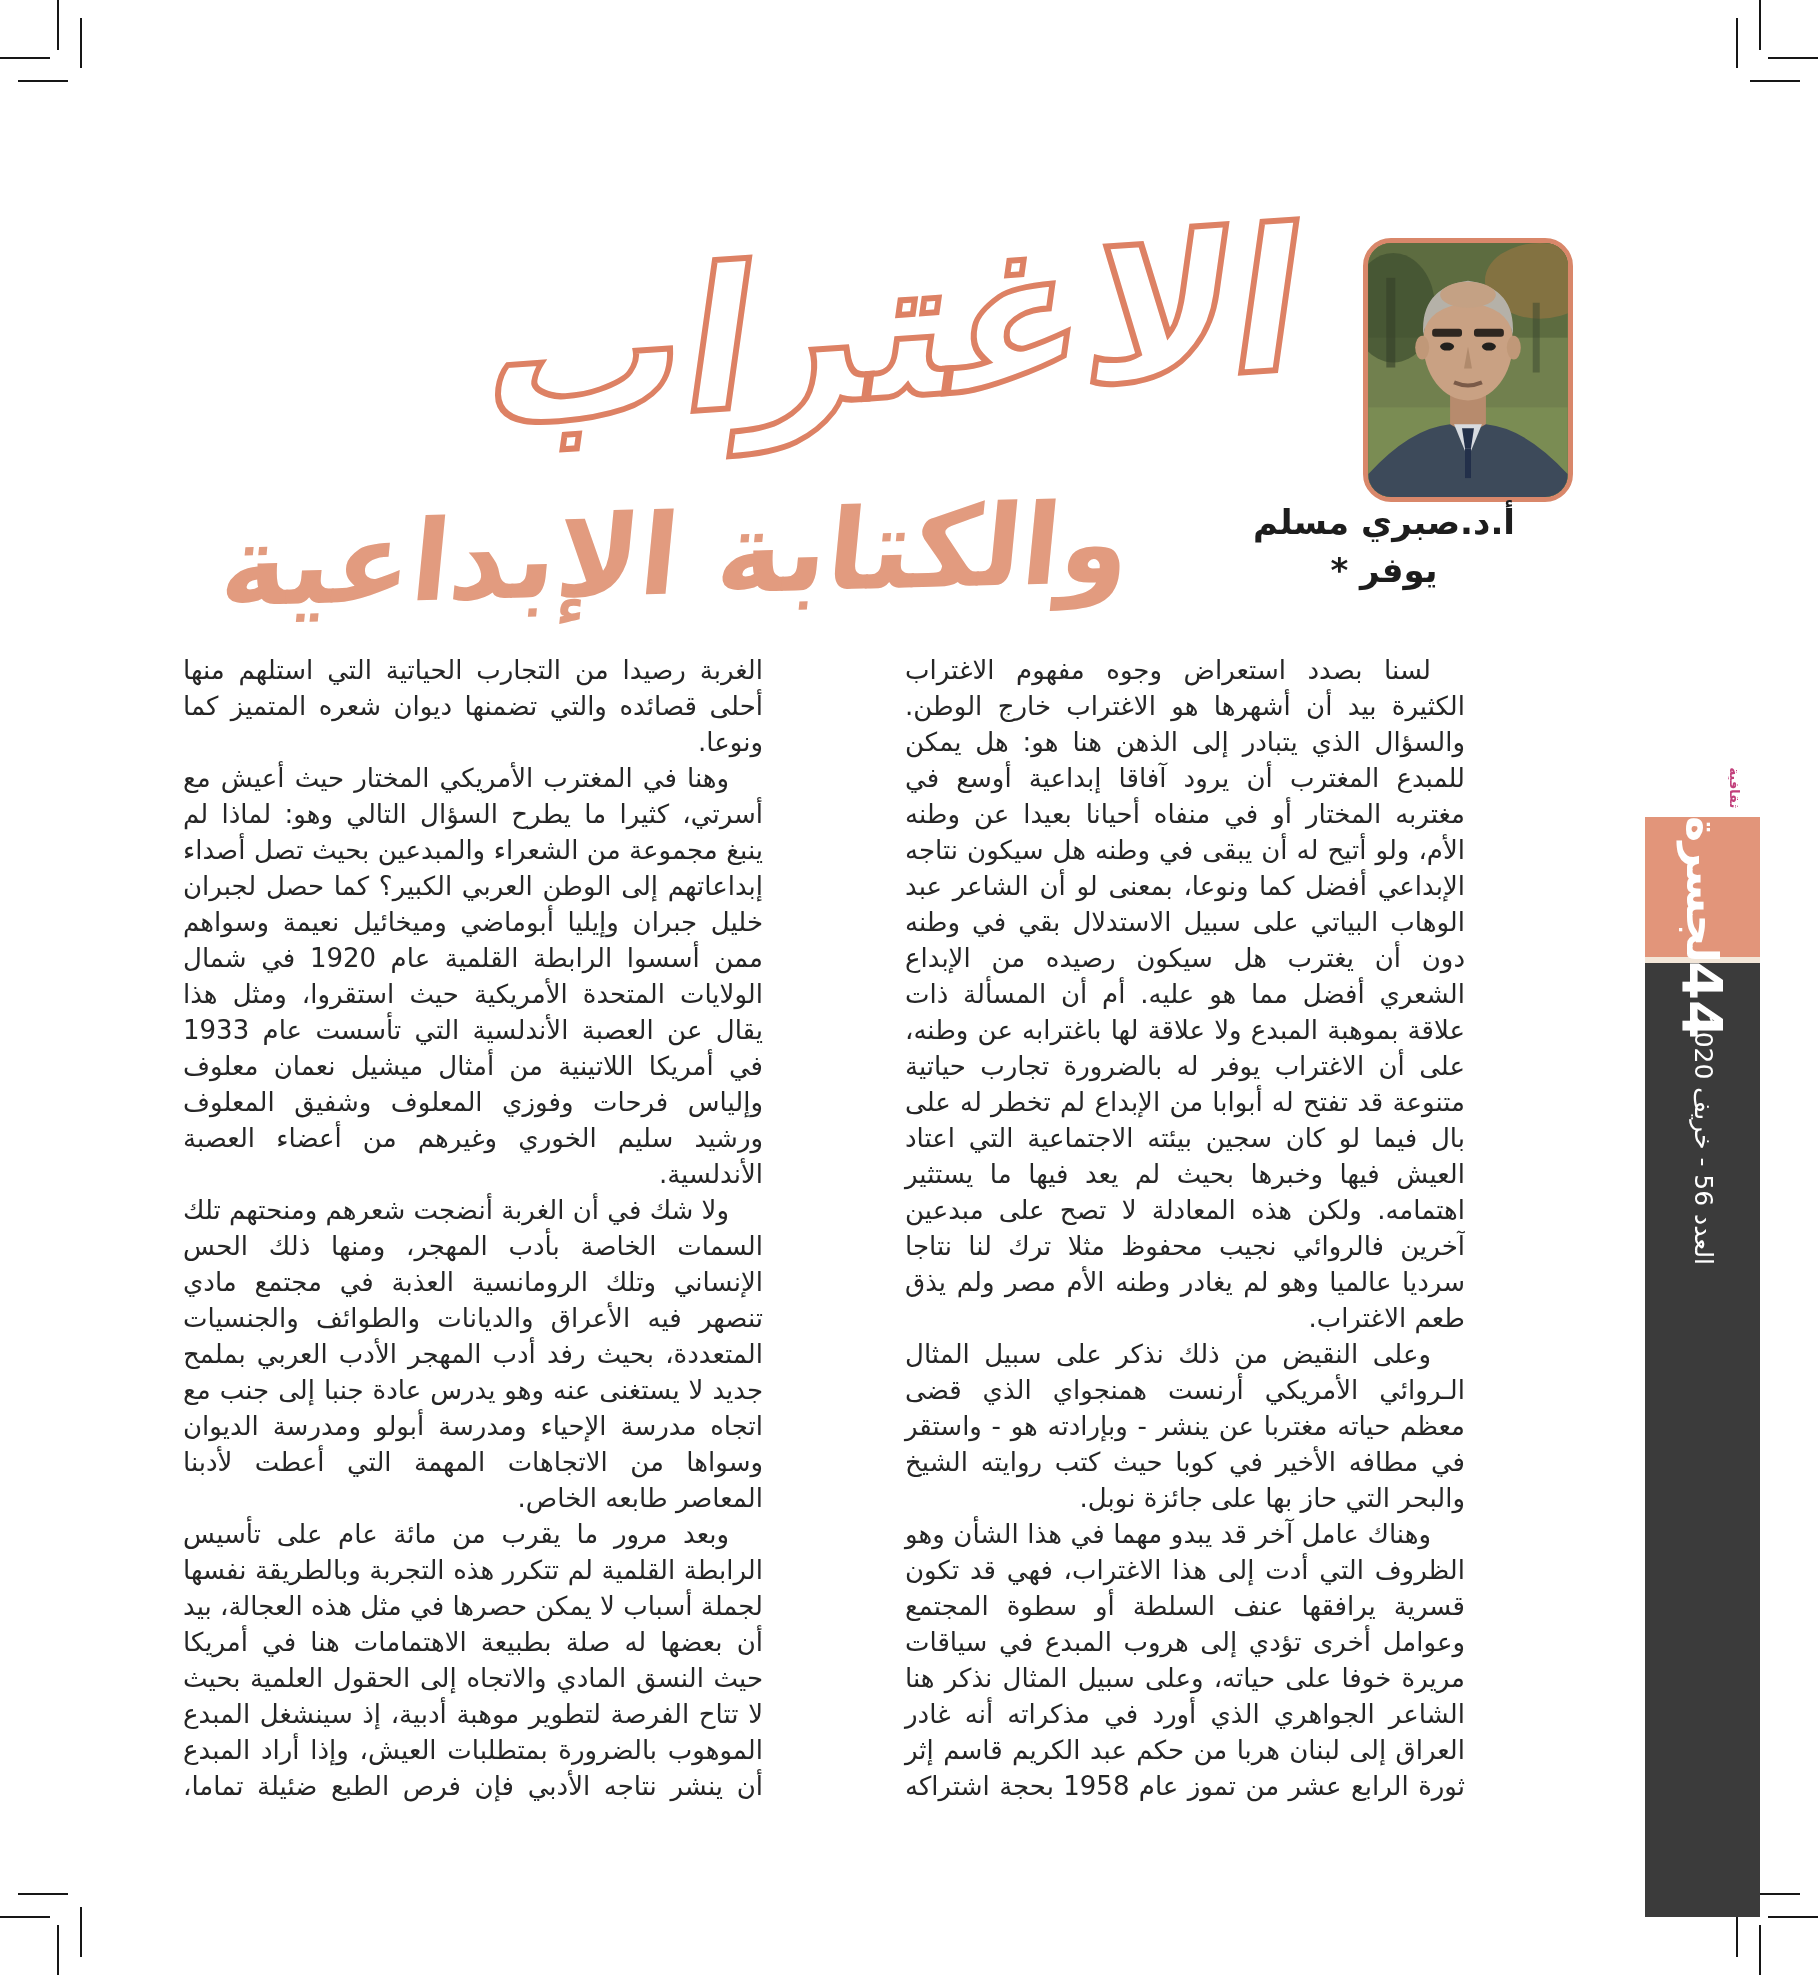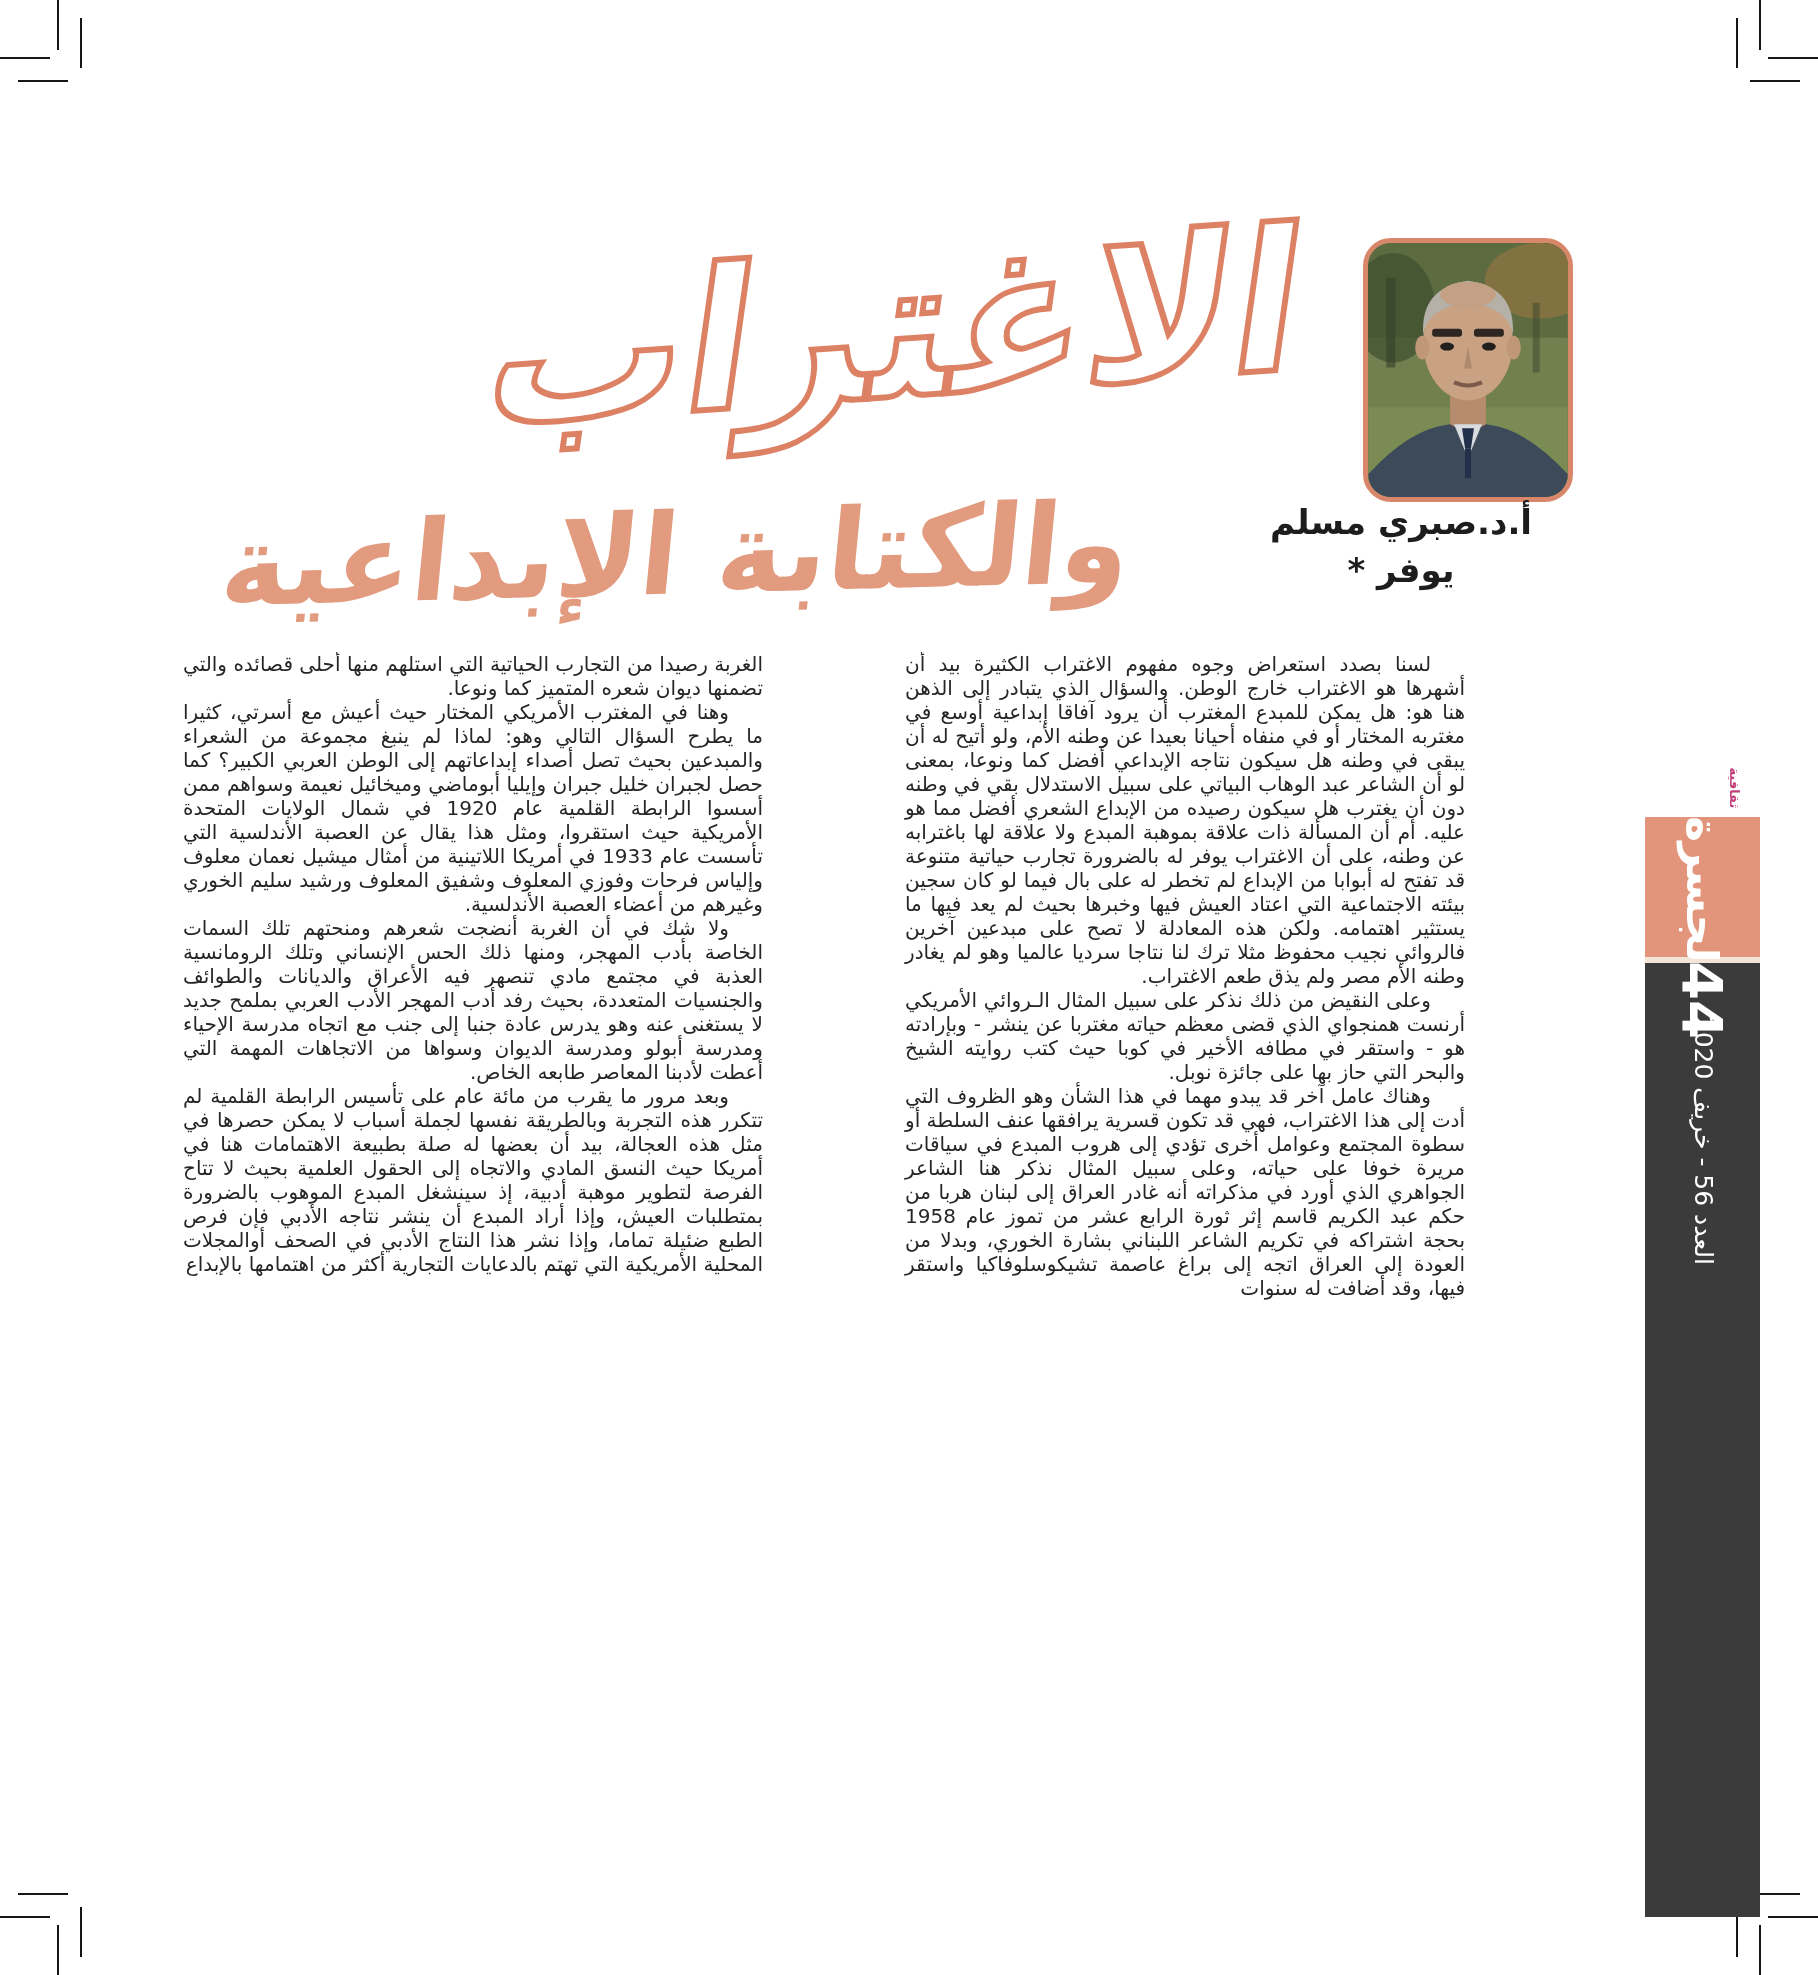--- a/index.html
+++ b/index.html
@@ -21,29 +21,29 @@
     position:absolute;top:462px;right:688px;width:720px;height:190px;
     font-size:112px;font-weight:bold;line-height:180px;text-align:left;
     color:#e29b7f;transform:rotate(-1.5deg) skewX(-7deg);white-space:nowrap;
   }
   .photo-frame{
     position:absolute;top:238px;left:1363px;width:200px;height:254px;
     border:5px solid #d9876a;border-radius:28px;overflow:hidden;background:#71804e;
   }
   .photo-frame svg{display:block;width:100%;height:100%;}
   .author{
-    position:absolute;top:498px;right:252px;width:330px;
+    position:absolute;top:498px;right:269px;width:330px;
     text-align:center;font-weight:bold;font-size:34px;line-height:48px;color:#1d1d1d;
   }
   
   .columns{
     position:absolute;top:652px;right:353px;width:1282px;height:1150px;
     display:flex;gap:142px;overflow:hidden;
   }
-  .col{font-size:20px;line-height:24px;text-align:justify;color:#262626;}
+  .col{font-size:26px;line-height:36px;text-align:justify;color:#262626;}
   .col-right{width:560px;}
   .col-left{width:580px;}
   .col p{margin:0;text-indent:34px;}
   .col p.no-indent{text-indent:0;}
   
   .logo-block{
     position:absolute;top:817px;left:1645px;width:115px;height:140px;
     background:#e2957a;border-bottom:6px solid #f3e6d8;
   }
   .logo-rot{

